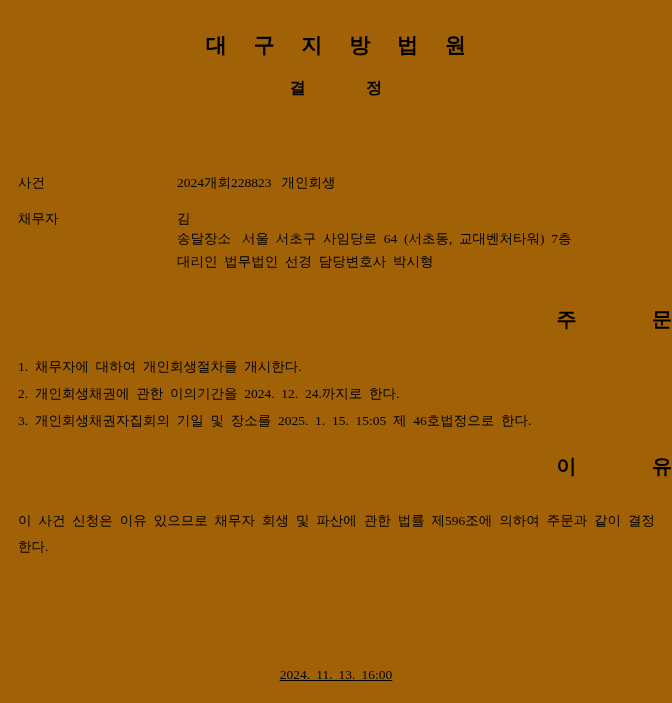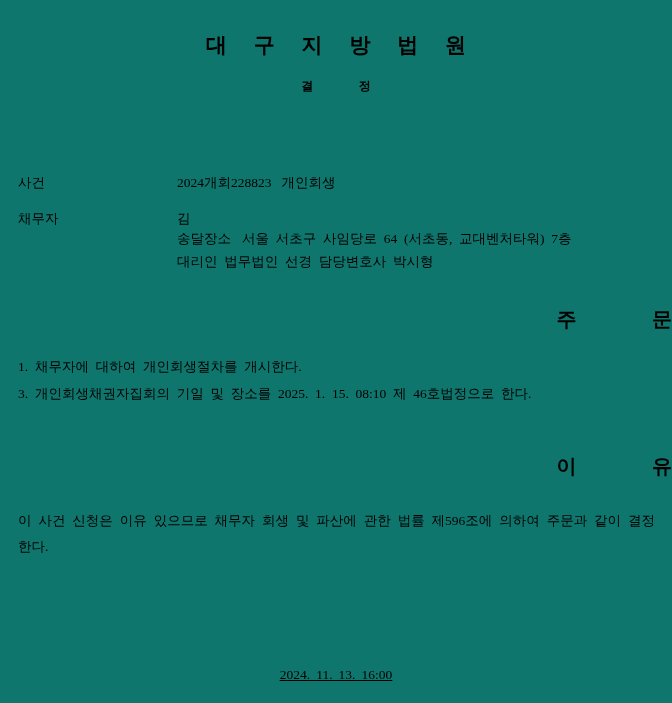--- a/index.html
+++ b/index.html
@@ -1,21 +1,21 @@
 <!DOCTYPE html>
 <html><head>
 <meta charset="utf-8">
 <style>
   * { margin: 0; padding: 0; box-sizing: border-box; }
   html, body { background: #ffffff; }
   .page {
     position: relative;
     width: 672px;
     height: 703px;
-    background: #0f766e;
+    background: #a16207;
     color: #000000;
     font-family: "Liberation Serif", "DejaVu Serif", serif;
     font-size: 13.5px;
     overflow: hidden;
   }
   .court-title {
     position: absolute;
     top: 31px; left: 0; right: 0;
     text-align: center;
     font-family: "Liberation Sans", "DejaVu Sans", sans-serif;
@@ -23,21 +23,21 @@
     font-size: 21px;
     word-spacing: 1em;
     white-space: pre;
   }
   .doc-type {
     position: absolute;
     top: 78px; left: 0; right: 0;
     text-align: center;
     font-family: "Liberation Sans", "DejaVu Sans", sans-serif;
     font-weight: bold;
-    font-size: 12px;
+    font-size: 16px;
     word-spacing: 3.5em;
     white-space: pre;
   }
   .party-row {
     position: absolute;
     left: 18px;
     display: flex;
     align-items: baseline;
     word-spacing: 0.25em;
   }
@@ -125,21 +125,22 @@
     <div class="service-line">
       <span class="service-label">송달장소</span><span>서울 서초구 사임당로 64 (서초동, 교대벤처타워) 7층</span>
     </div>
     <div class="service-line">대리인 법무법인 선경 담당변호사 박시형</div>
   </div>
 
   <div class="section-heading order-heading">주 문</div>
 
   <div class="order-list">
     <div class="order-item">1. 채무자에 대하여 개인회생절차를 개시한다.</div>
-    <div class="order-item">3. 개인회생채권자집회의 기일 및 장소를 2025. 1. 15. 08:10 제 46호법정으로 한다.</div>
+    <div class="order-item">2. 개인회생채권에 관한 이의기간을 2024. 12. 24.까지로 한다.</div>
+    <div class="order-item">3. 개인회생채권자집회의 기일 및 장소를 2025. 1. 15. 15:05 제 46호법정으로 한다.</div>
   </div>
 
   <div class="section-heading reason-heading">이 유</div>
 
   <div class="reason-body">이 사건 신청은 이유 있으므로 채무자 회생 및 파산에 관한 법률 제596조에 의하여 주문과 같이 결정한다.</div>
 
   <div class="decision-datetime">2024. 11. 13. 16:00</div>
 
 </div>
 

